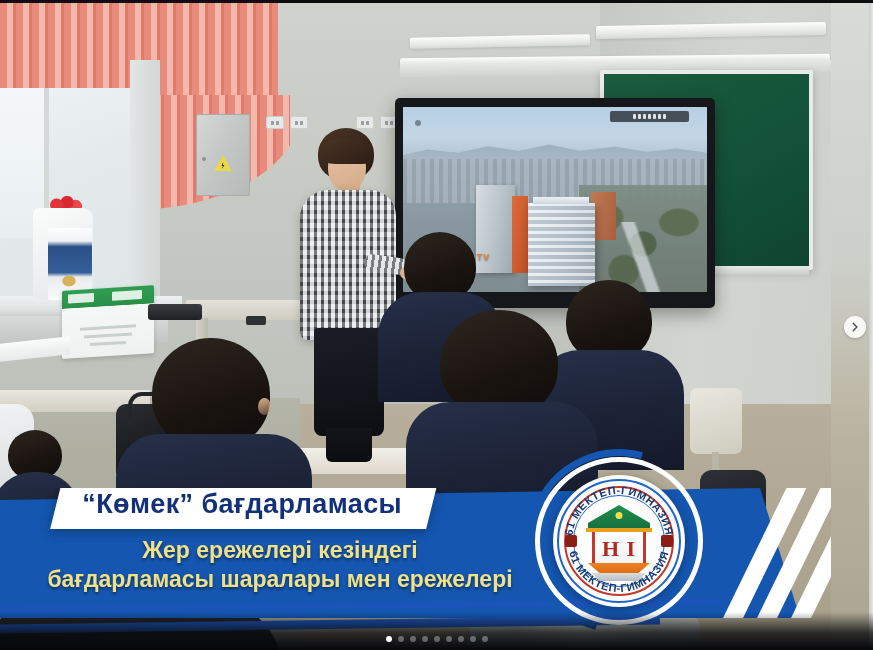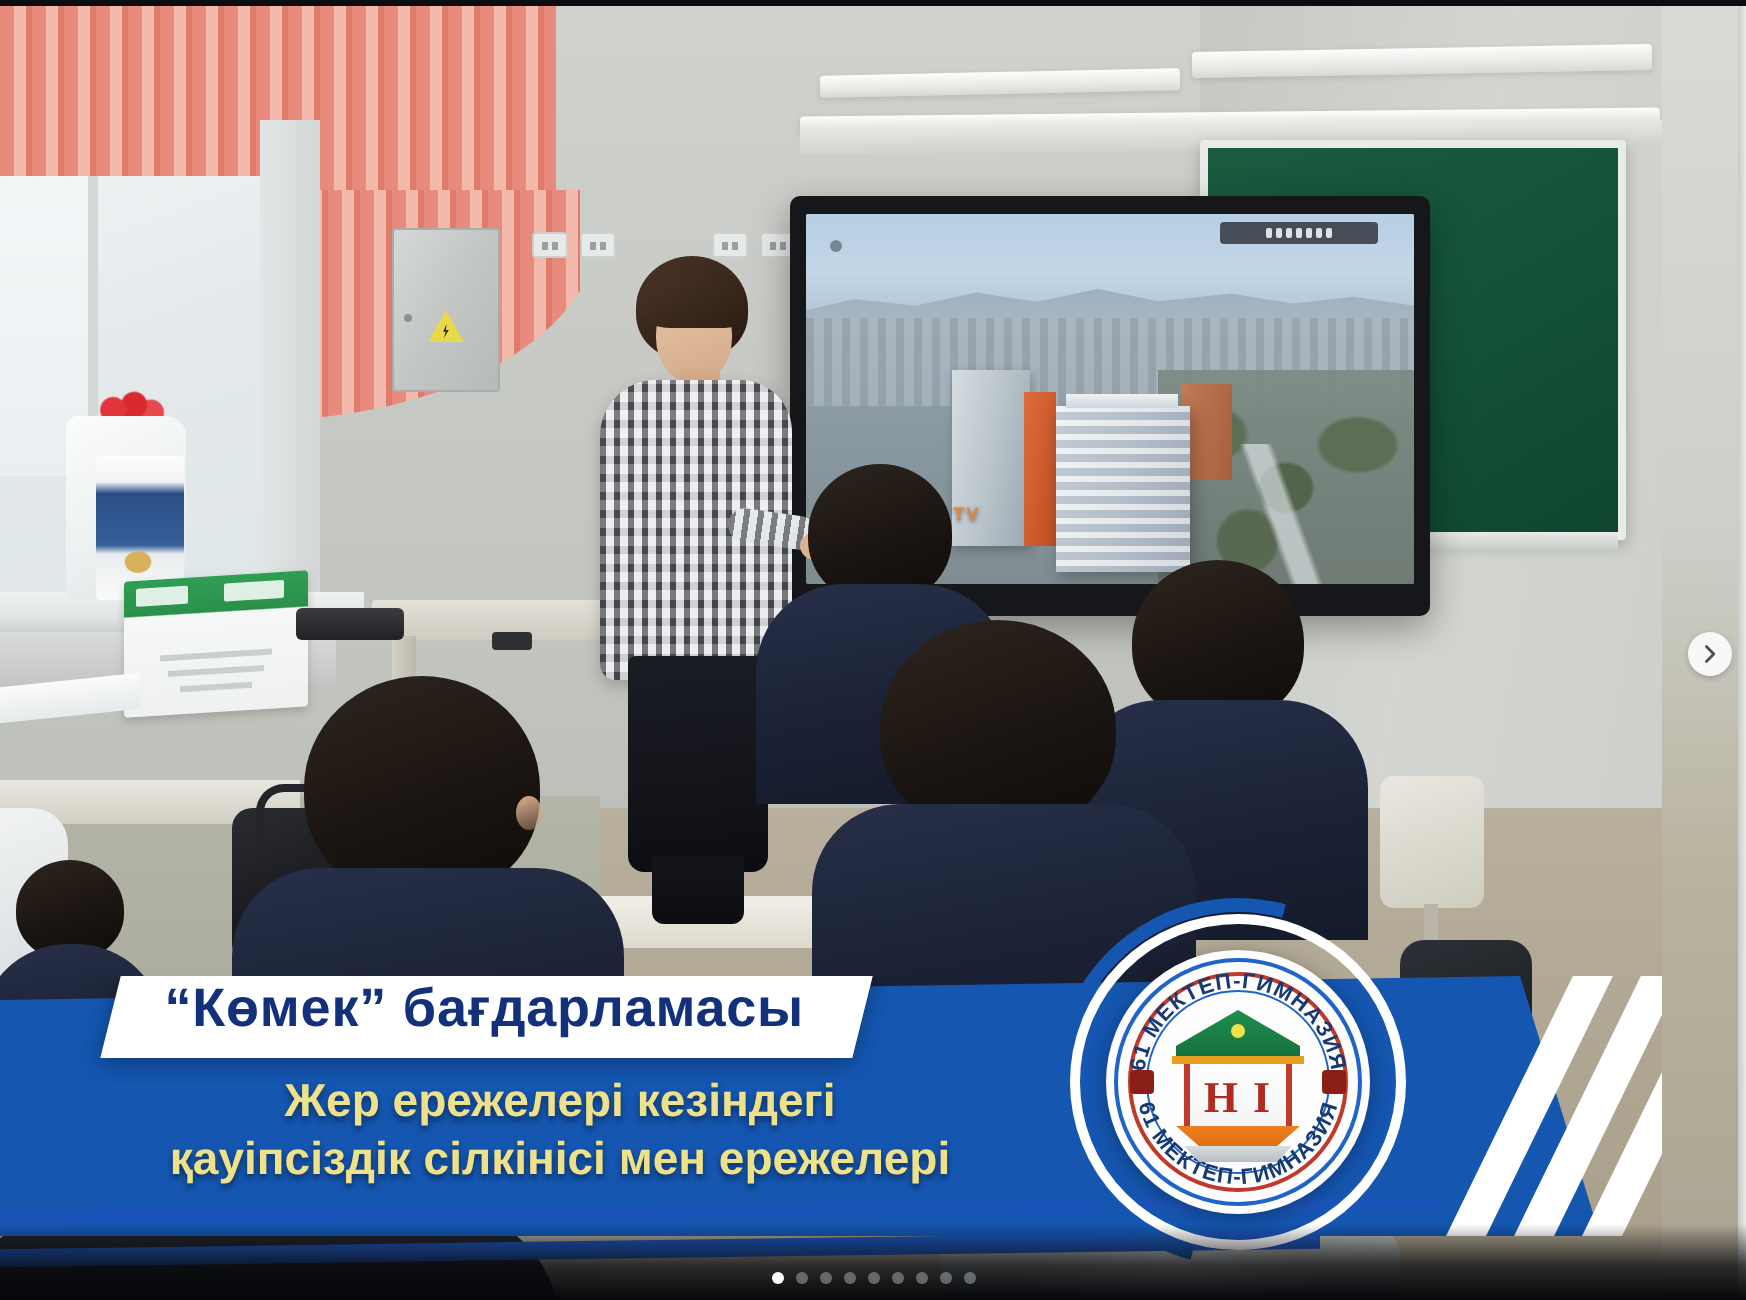--- a/index.html
+++ b/index.html
@@ -800,21 +800,21 @@
           <span></span>
           <span></span>
       </div>
 
       <div class="title-plate">
         <span>“Көмек” бағдарламасы</span>
       </div>
 
       <div class="subtitle">
         <div>Жер ережелері кезіндегі</div>
-        <div>қауіпсіздік сілкінісі мен ережелері</div>
+        <div>бағдарламасы шаралары мен ережелері</div>
       </div>
     </div>
 
     <div class="blue-bar-bottom2"></div>
     <div class="blue-bar-bottom"></div>
 
     <div class="emblem-wrap">
       <div class="emblem-arc-blue"></div>
       <div class="emblem-ring-outer"></div>
       <div class="emblem-disc">

